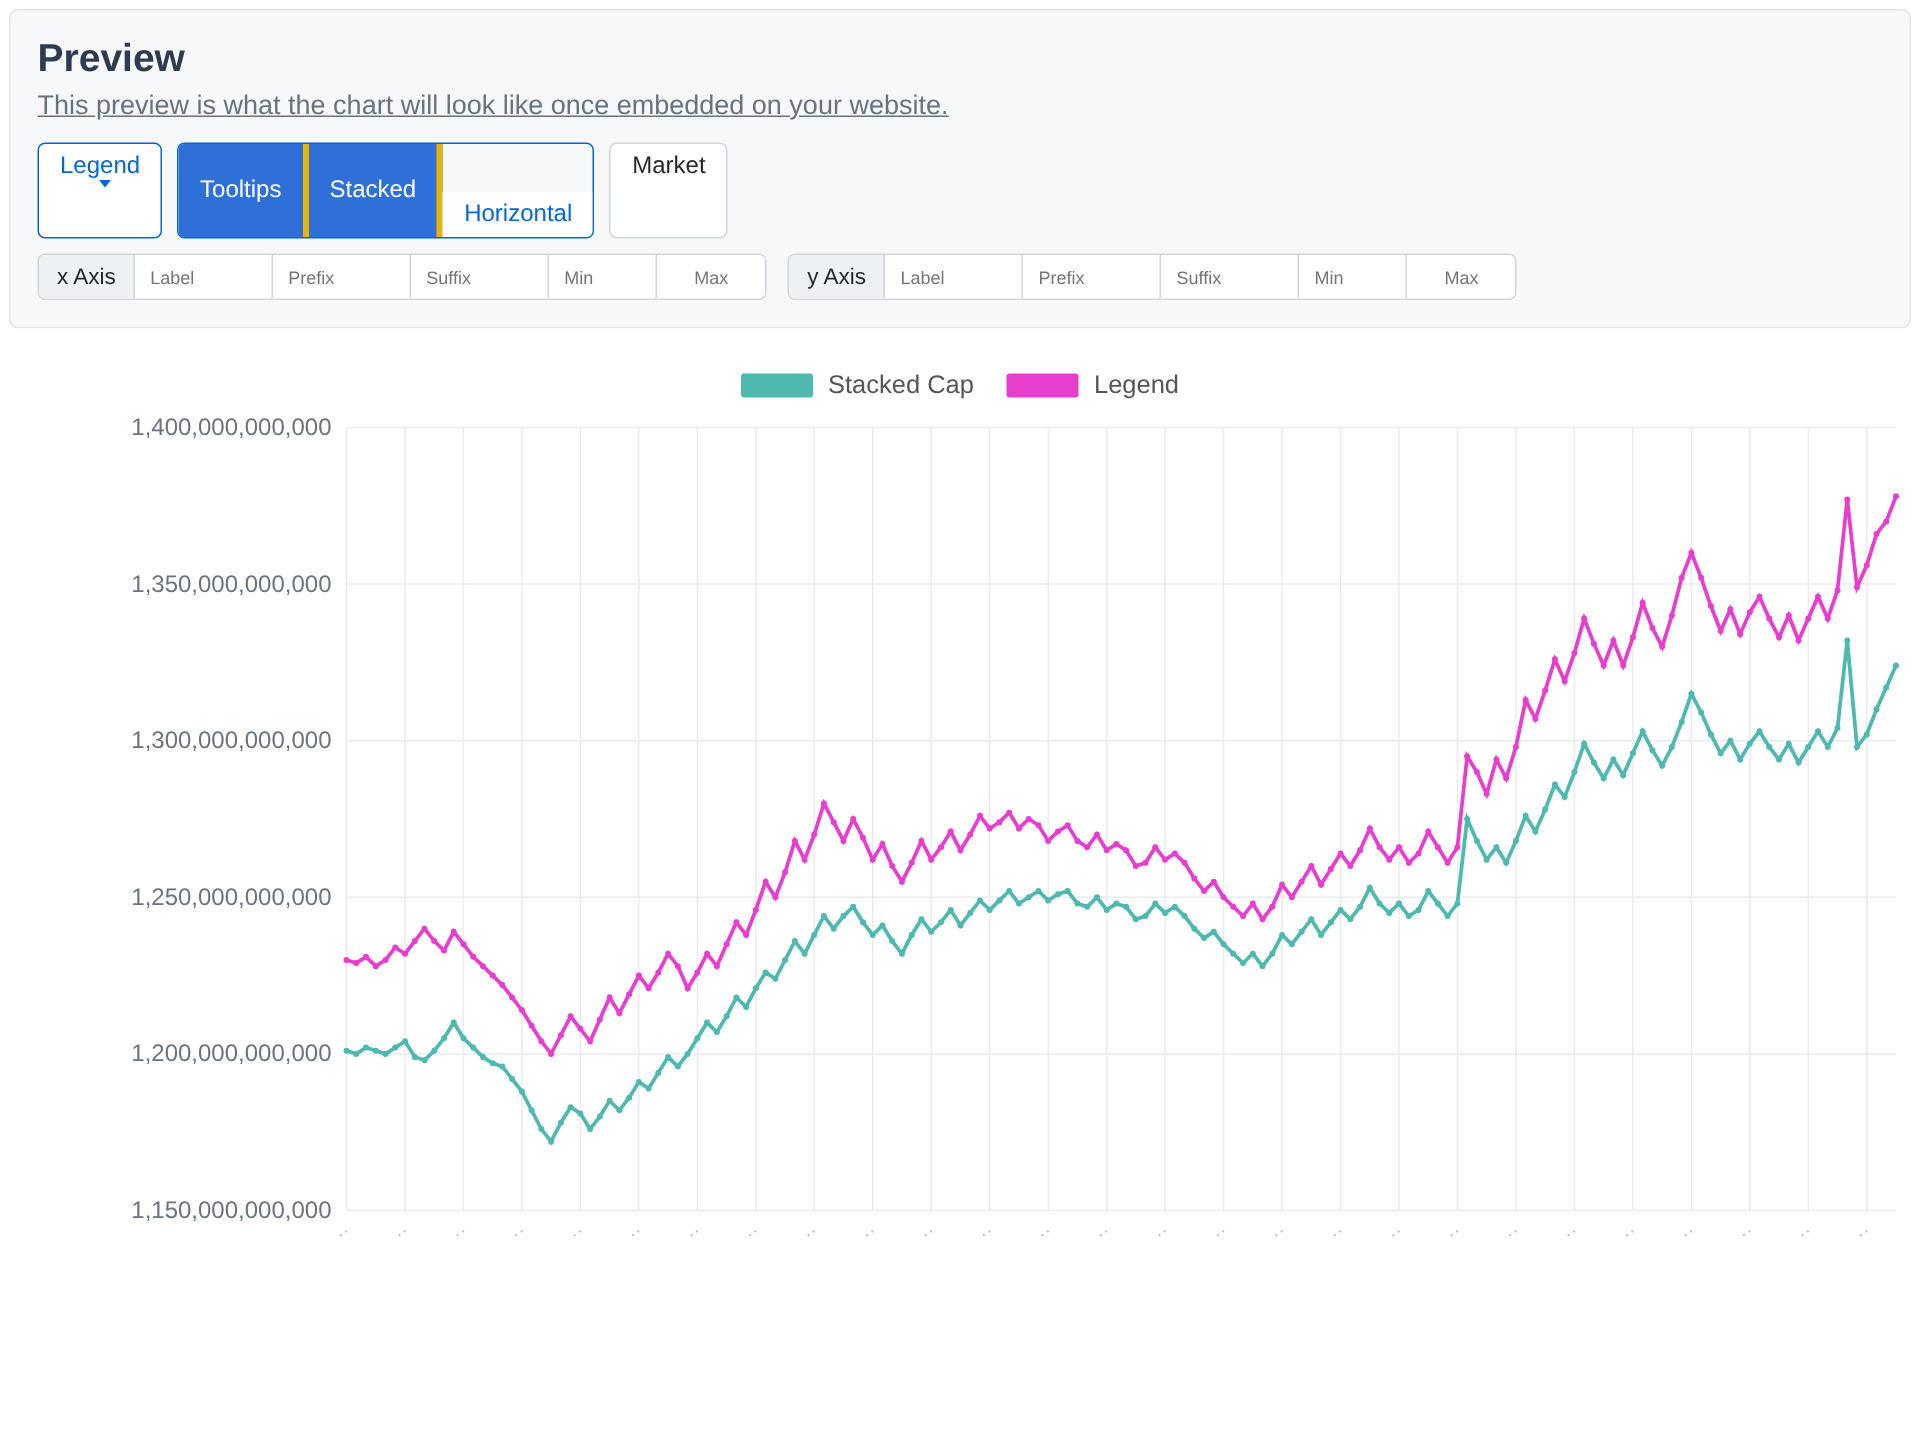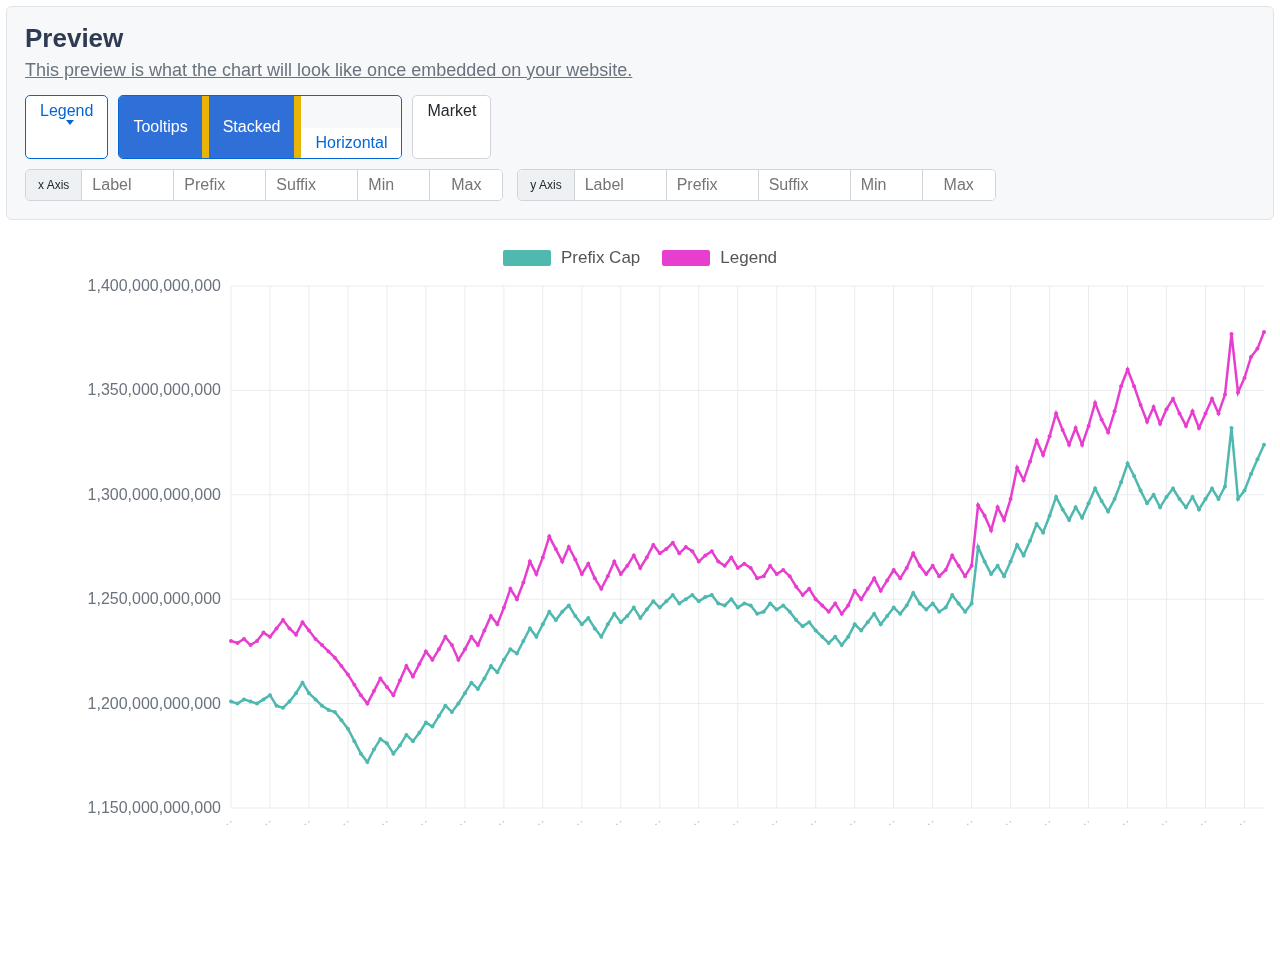--- a/index.html
+++ b/index.html
@@ -65,21 +65,21 @@
     border-radius: 5px;
     overflow: hidden;
   }
   .segmented .seg {
     padding: 6px 14px;
     font-size: 16px;
     cursor: pointer;
     background: #fff;
     color: #0366d6;
     border: none;
-    border-right: 7px solid #eab308;
+    border-right: 4px solid #eab308;
   }
   .segmented .seg:last-child { border-right: none; margin-top: 32px; }
   .segmented .seg.active {
     background: #2f6fd8;
     color: #fff;
   }
   .axis-groups {
     display: flex;
     gap: 14px;
     flex-wrap: wrap;
@@ -88,31 +88,31 @@
     display: inline-flex;
     border: 1px solid #d1d5da;
     border-radius: 5px;
     overflow: hidden;
     background: #fff;
   }
   .input-group .addon {
     background: #eef1f4;
     color: #24292e;
     padding: 6px 12px;
-    font-size: 12px;
+    font-size: 15px;
     border-right: 1px solid #d1d5da;
     display: flex;
     align-items: center;
     font-weight: 500;
   }
   .input-group input {
     border: none;
     border-right: 1px solid #d1d5da;
     padding: 6px 10px;
-    font-size: 16px;
+    font-size: 12px;
     width: 92px;
     color: #000000;
     background: #fff;
     outline: none;
   }
   .input-group input:last-child { border-right: none; text-align: center; }
   .input-group input.narrow { width: 72px; }
 
   .chart-wrap {
     padding: 0 6px;
@@ -181,21 +181,21 @@
       <input class="narrow" placeholder="Min" style="">
       <input class="narrow" placeholder="Max" style="">
     </div>
   </div>
 </div>
 
 <div class="chart-wrap">
   <div class="legend" id="legend">
       <span class="item">
         <span class="swatch" style="background: rgb(79, 184, 175);"></span>
-        <span>Prefix Cap</span>
+        <span>Stacked Cap</span>
       </span>
       <span class="item">
         <span class="swatch" style="background: rgb(232, 62, 207);"></span>
         <span>Legend</span>
       </span>
     </div>
   <svg class="chart" id="chart" viewBox="0 0 1268 560" preserveAspectRatio="none">
       <g class="grid">
         <line x1="225" x2="1258" y1="532" y2="532"></line>
         <line x1="225" x2="1258" y1="427.6" y2="427.6"></line>

